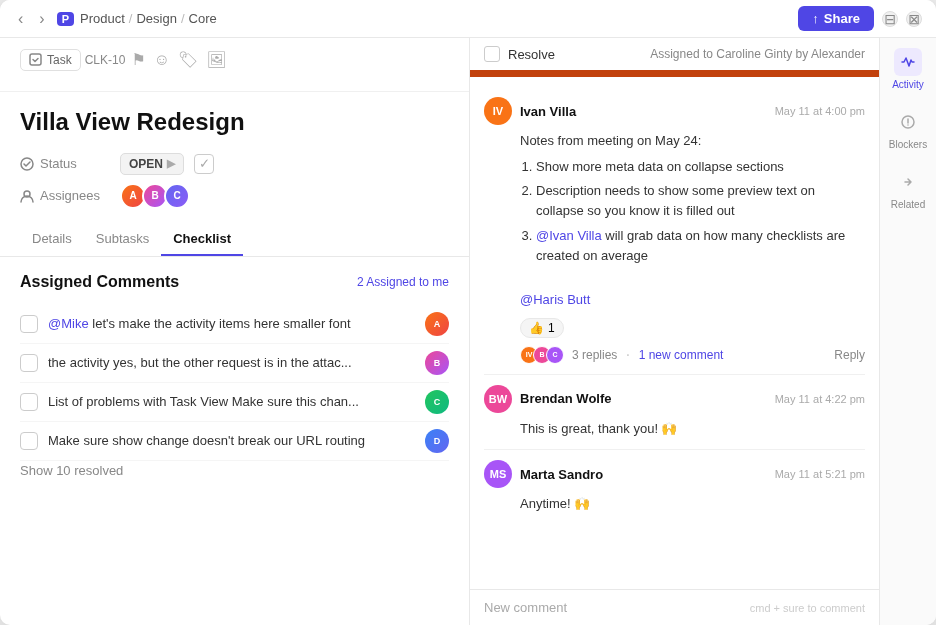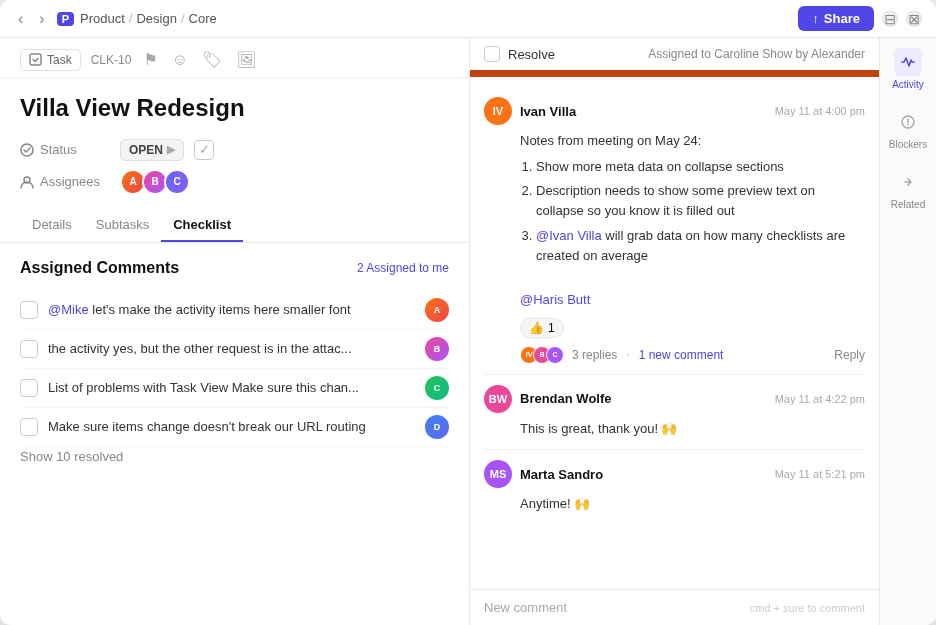--- a/index.html
+++ b/index.html
@@ -13,21 +13,21 @@
     .breadcrumb .sep { color: #bbb; }
     .breadcrumb .logo { background: #4f46e5; color: #fff; border-radius: 4px; padding: 1px 5px; font-size: 11px; font-weight: 700; margin-right: 2px; }
     .share-btn { background: #4f46e5; color: #fff; border: none; border-radius: 6px; padding: 5px 14px; font-size: 13px; font-weight: 600; cursor: pointer; display: flex; align-items: center; gap: 5px; }
     .wc { width: 16px; height: 16px; border-radius: 50%; display: flex; align-items: center; justify-content: center; font-size: 10px; cursor: pointer; }
     .wc-min { background: #f0f0f0; color: #888; border: 1px solid #ddd; }
     .wc-max { background: #f0f0f0; color: #888; border: 1px solid #ddd; }
     
     .main { display: flex; flex: 1; overflow: hidden; }
     
     .left-panel { flex: 0 0 470px; border-right: 1px solid #e8e8e8; display: flex; flex-direction: column; overflow: hidden; }
-    .task-toolbar { display: flex; align-items: center; gap: 10px; padding: 10px 20px 6px; border-bottom: 1px solid #f0f0f0; }
+    .task-toolbar { display: flex; align-items: center; gap: 4px; padding: 10px 20px 20px; border-bottom: 1px solid #f0f0f0; }
     .task-badge { display: flex; align-items: center; gap: 5px; font-size: 12px; color: #666; border: 1px solid #e0e0e0; border-radius: 5px; padding: 3px 8px; }
     .task-badge svg { width: 13px; height: 13px; }
     .task-id { font-size: 12px; color: #888; font-weight: 500; }
     .toolbar-icon { color: #aaa; font-size: 16px; cursor: pointer; padding: 2px; }
     .task-title { padding: 16px 20px 8px; }
     .task-title h1 { font-size: 24px; font-weight: 700; color: #111; line-height: 1.2; }
     .task-meta { padding: 8px 20px; display: flex; flex-direction: column; gap: 8px; }
     .meta-row { display: flex; align-items: center; gap: 10px; }
     .meta-label { display: flex; align-items: center; gap: 6px; font-size: 13px; color: #888; width: 90px; flex-shrink: 0; }
     .meta-label svg { width: 14px; height: 14px; }
@@ -212,39 +212,39 @@
         
         <div class="checklist-item">
           <div class="check-box"></div>
           <div class="checklist-text">List of problems with Task View Make sure this chan...</div>
           <div class="item-avatar avatar-4">C</div>
         </div>
 
         
         <div class="checklist-item">
           <div class="check-box"></div>
-          <div class="checklist-text">Make sure items change doesn't break our URL routing</div>
+          <div class="checklist-text">Make sure show change doesn't break our URL routing</div>
           <div class="item-avatar avatar-5">D</div>
         </div>
 
         <a class="show-resolved">Show 10 resolved</a>
       </div>
     </div>
 
     <div class="right-panel">
       <div style="display:flex;flex:1;overflow:hidden;">
 
         <div class="comment-panel">
 
           <div class="resolve-bar">
             <div class="resolve-left">
               <div class="resolve-checkbox"></div>
               <span class="resolve-text">Resolve</span>
             </div>
-            <span class="resolve-assigned">Assigned to Caroline Show by Alexander</span>
+            <span class="resolve-assigned">Assigned to Caroline Ginty by Alexander</span>
           </div>
 
           <div class="comments-list">
 
             <div class="comment-block">
               <div class="comment-header">
                 <div class="comment-avatar" style="background:#f97316;">IV</div>
                 <span class="comment-name">Ivan Villa</span>
                 <span class="comment-time">May 11 at 4:00 pm</span>
               </div>

